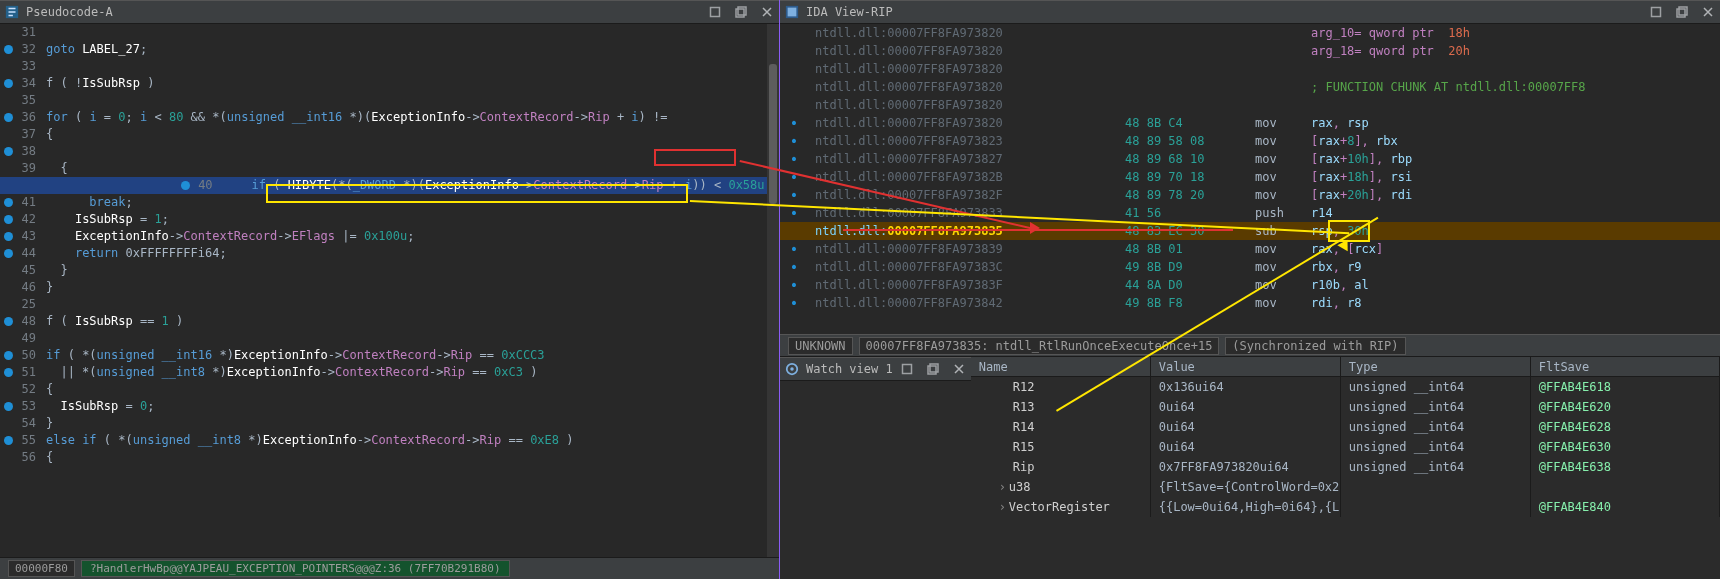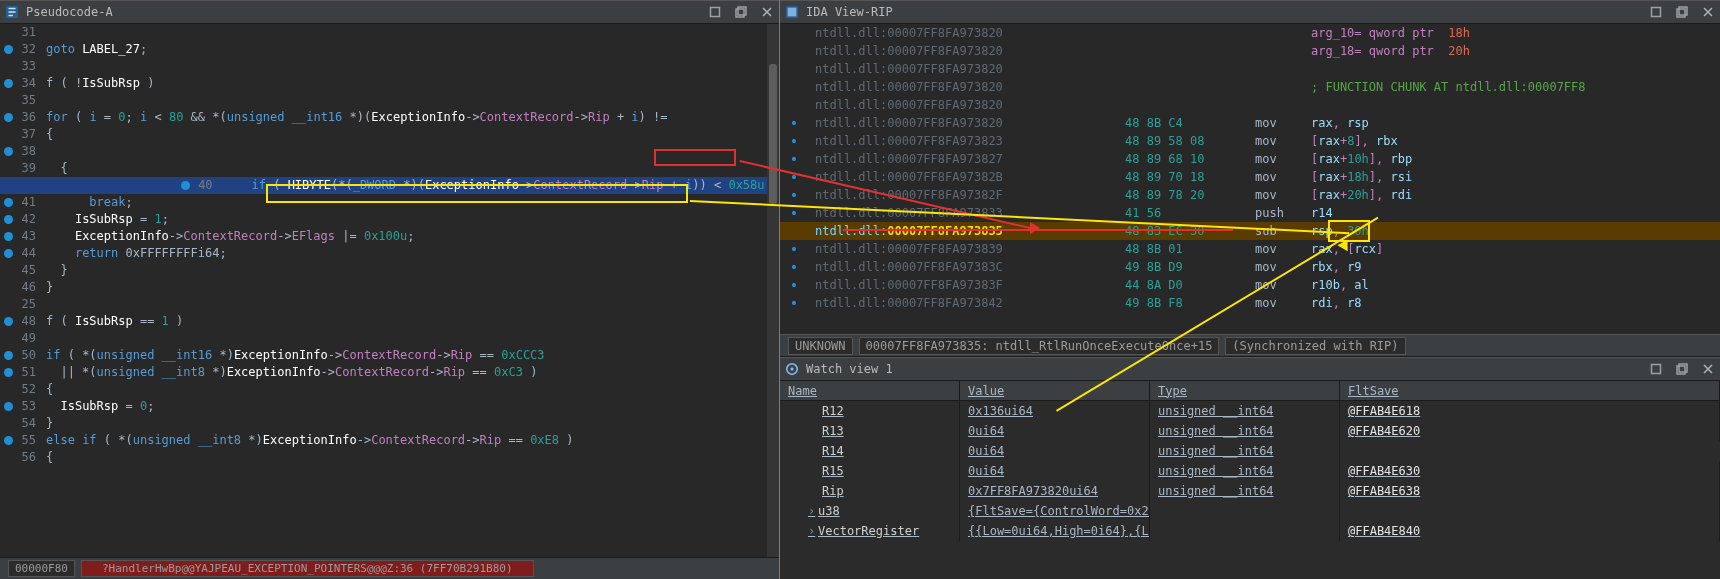--- a/index.html
+++ b/index.html
@@ -11,21 +11,21 @@
     width:1720px;
     height:579px;
     overflow:hidden;
     display:flex;
   }
   
   .left-pane, .right-pane { display:flex; flex-direction:column; }
   .left-pane { width:780px; border-right:1px solid #8b5cf6; }
   .right-pane { flex:1; }
   .right-top { height:357px; border-bottom:1px solid #1b1b1b; display:flex; flex-direction:column; }
-  .right-bottom { flex:1; display:flex; flex-direction:column; }
+  .right-bottom { flex:1; display:flex; flex-direction:row; }
 
   
   .title-bar {
     height:24px;
     background:#3c3f41;
     border-top:1px solid #555;
     border-bottom:1px solid #1b1b1b;
     display:flex; align-items:center;
     padding-left:4px;
     color:#bbb;
@@ -69,21 +69,21 @@
   
   .status-strip {
     height:22px; background:#3c3f41; border-top:1px solid #1b1b1b;
     display:flex; align-items:center; padding-left:8px;
     color:#9c9c9c; font-size:11px;
   }
   .status-strip .addr-box {
     background:#2b2b2b; border:1px solid #555; padding:1px 6px; margin-right:6px;
   }
   .status-strip .fn-box {
-    background:#7f1d1d; border:1px solid #555; padding:1px 20px;
+    background:#14532d; border:1px solid #555; padding:1px 8px;
   }
 
   
   .disasm-wrap { flex:1; background:#282828; overflow:hidden; position:relative; }
   .disasm-line { display:flex; line-height:18px; height:18px; white-space:pre; }
   .disasm-line .dot { width:28px; text-align:center; color:#1f8fd6; font-size:14px;}
   .disasm-line .addr-col { width:310px; color:#606a74;margin-left:7px; }
   .disasm-line .bytes-col { width:130px; color:#2aa198; }
   .disasm-line .mnem-col { width:56px; color:#a9b7c6; }
   .disasm-line .ops-col { color:#c080c0; }
@@ -100,36 +100,36 @@
 
   .disasm-status {
     height:22px; background:#3c3f41; border-top:1px solid #555;
     color:#9c9c9c; font-size:12px;
     display:flex;align-items:center;padding-left:8px;gap:6px;
   }
   .disasm-status span { border:1px solid #555; padding:1px 6px; background:#2b2b2b;}
 
   
   .watch-wrap { flex:1; background:#2b2b2b; overflow:hidden; position:relative; }
-  .watch-header, .watch-row { display:flex; height:20px; align-items:flex-start;text-decoration:underline; }
+  .watch-header, .watch-row { display:flex; height:20px; align-items:flex-start; }
   .watch-header { background:#3c3f41; border-bottom:1px solid #1b1b1b; }
   .watch-header .wc, .watch-row .wc {
     padding-left:8px; border-right:1px solid #1b1b1b; height:100%;
     display:flex; align-items:center;
   }
   .wc.name { width:180px; }
   .wc.value { width:190px; }
   .wc.type { width:190px; }
   .wc.loc  { flex:1; }
   .watch-header .wc { color:#a9b7c6; }
   .watch-row .wc.name { color:#d0d0d0; padding-left:42px; }
   .watch-row.exp .wc.name { padding-left:28px; }
   .watch-row .wc.value { color:#a9b7c6; overflow:hidden; text-overflow:ellipsis; white-space:nowrap;}
   .watch-row .wc.type { color:#a9b7c6; }
-  .watch-row .wc.loc { color:#e5e5e5; }
+  .watch-row .wc.loc { color:#86efac; }
   .watch-row .chev { display:inline-block; width:10px; color:#888; }
 
   
   .hl-rect { position:absolute; border:2px solid; pointer-events:none; }
   .hl-red { border-color:#e03131; }
   .hl-yellow { border-color:#ffe600; }
   .hl-line-red { position:absolute; height:0; border-top:2px solid #e03131; pointer-events:none;}
   .hl-line-yellow { position:absolute; height:0; border-top:2px solid #ffe600; pointer-events:none;}
 
   
@@ -312,20 +312,21 @@
           <div class="watch-row">
             <div class="wc name">R13</div>
             <div class="wc value">0ui64</div>
             <div class="wc type">unsigned __int64</div>
             <div class="wc loc">@FFAB4E620</div>
           </div>
           <div class="watch-row">
             <div class="wc name">R14</div>
             <div class="wc value">0ui64</div>
             <div class="wc type">unsigned __int64</div>
+            <div class="wc loc">@FFAB4E628</div>
           </div>
           <div class="watch-row">
             <div class="wc name">R15</div>
             <div class="wc value">0ui64</div>
             <div class="wc type">unsigned __int64</div>
             <div class="wc loc">@FFAB4E630</div>
           </div>
           <div class="watch-row">
             <div class="wc name">Rip</div>
             <div class="wc value">0x7FF8FA973820ui64</div>

